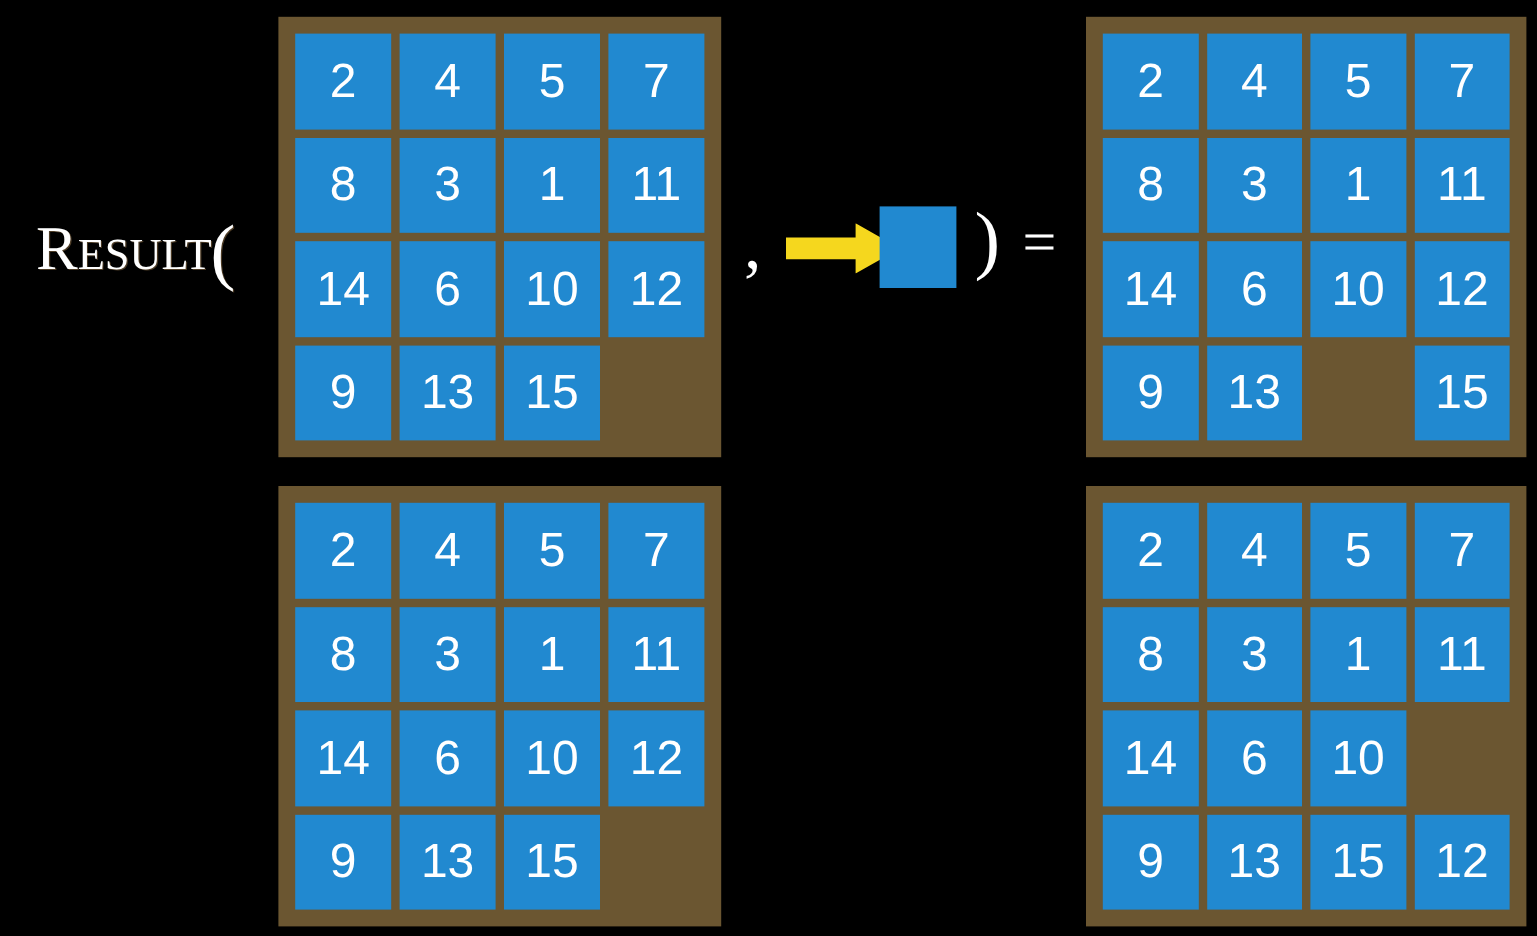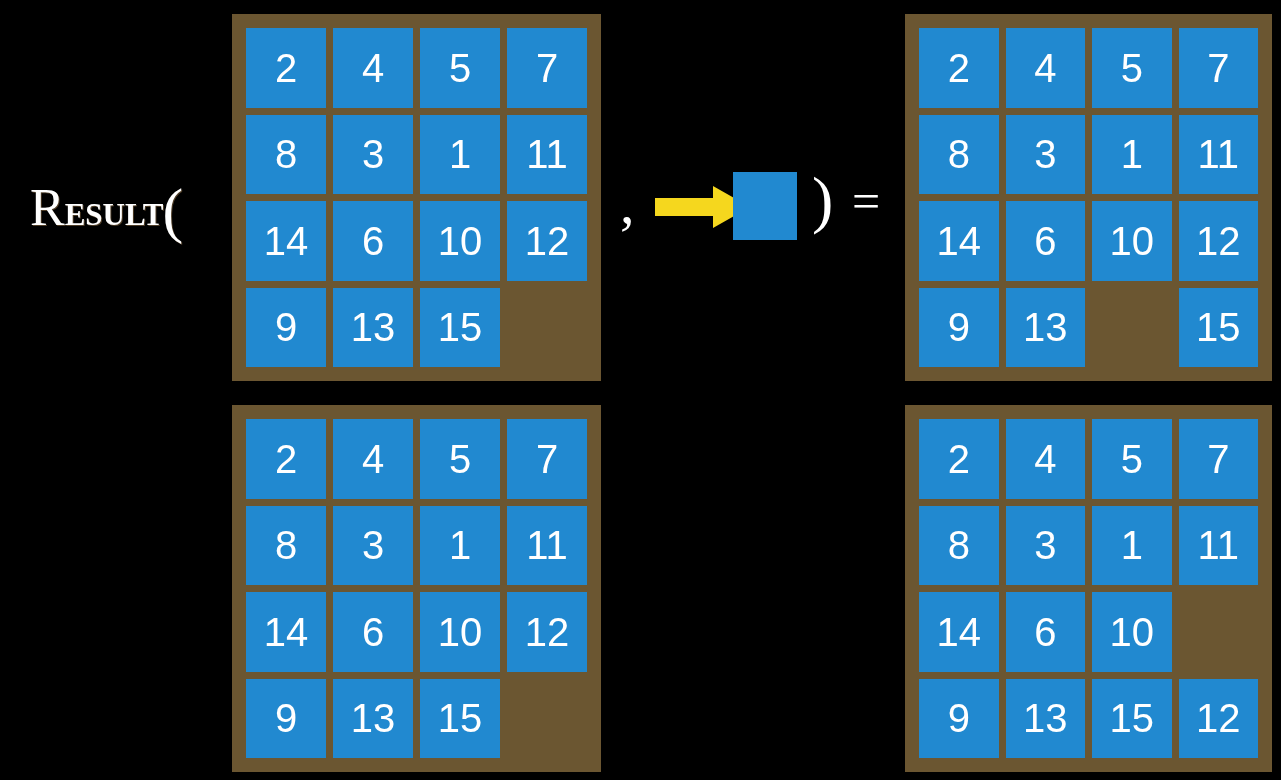--- a/index.html
+++ b/index.html
@@ -39,23 +39,22 @@
     font-family: "Liberation Serif", "DejaVu Serif", serif;
     white-space: nowrap;
     line-height: 1;
     text-shadow: 1px 1px 0 rgba(140,110,70,0.55);
   }
   .result-label .cap {
     font-size: 52px;
     letter-spacing: 0px;
   }
   .result-label .smallcaps {
-    font-size: 31px;
+    font-size: 37px;
     letter-spacing: 0px;
-    font-weight: bold;
   }
   .result-label .paren {
     font-size: 62px;
     position: relative;
     top: 6px;
     margin-left: -1px;
   }
   .row-top .result-label    { top: 173px; }
 
   

